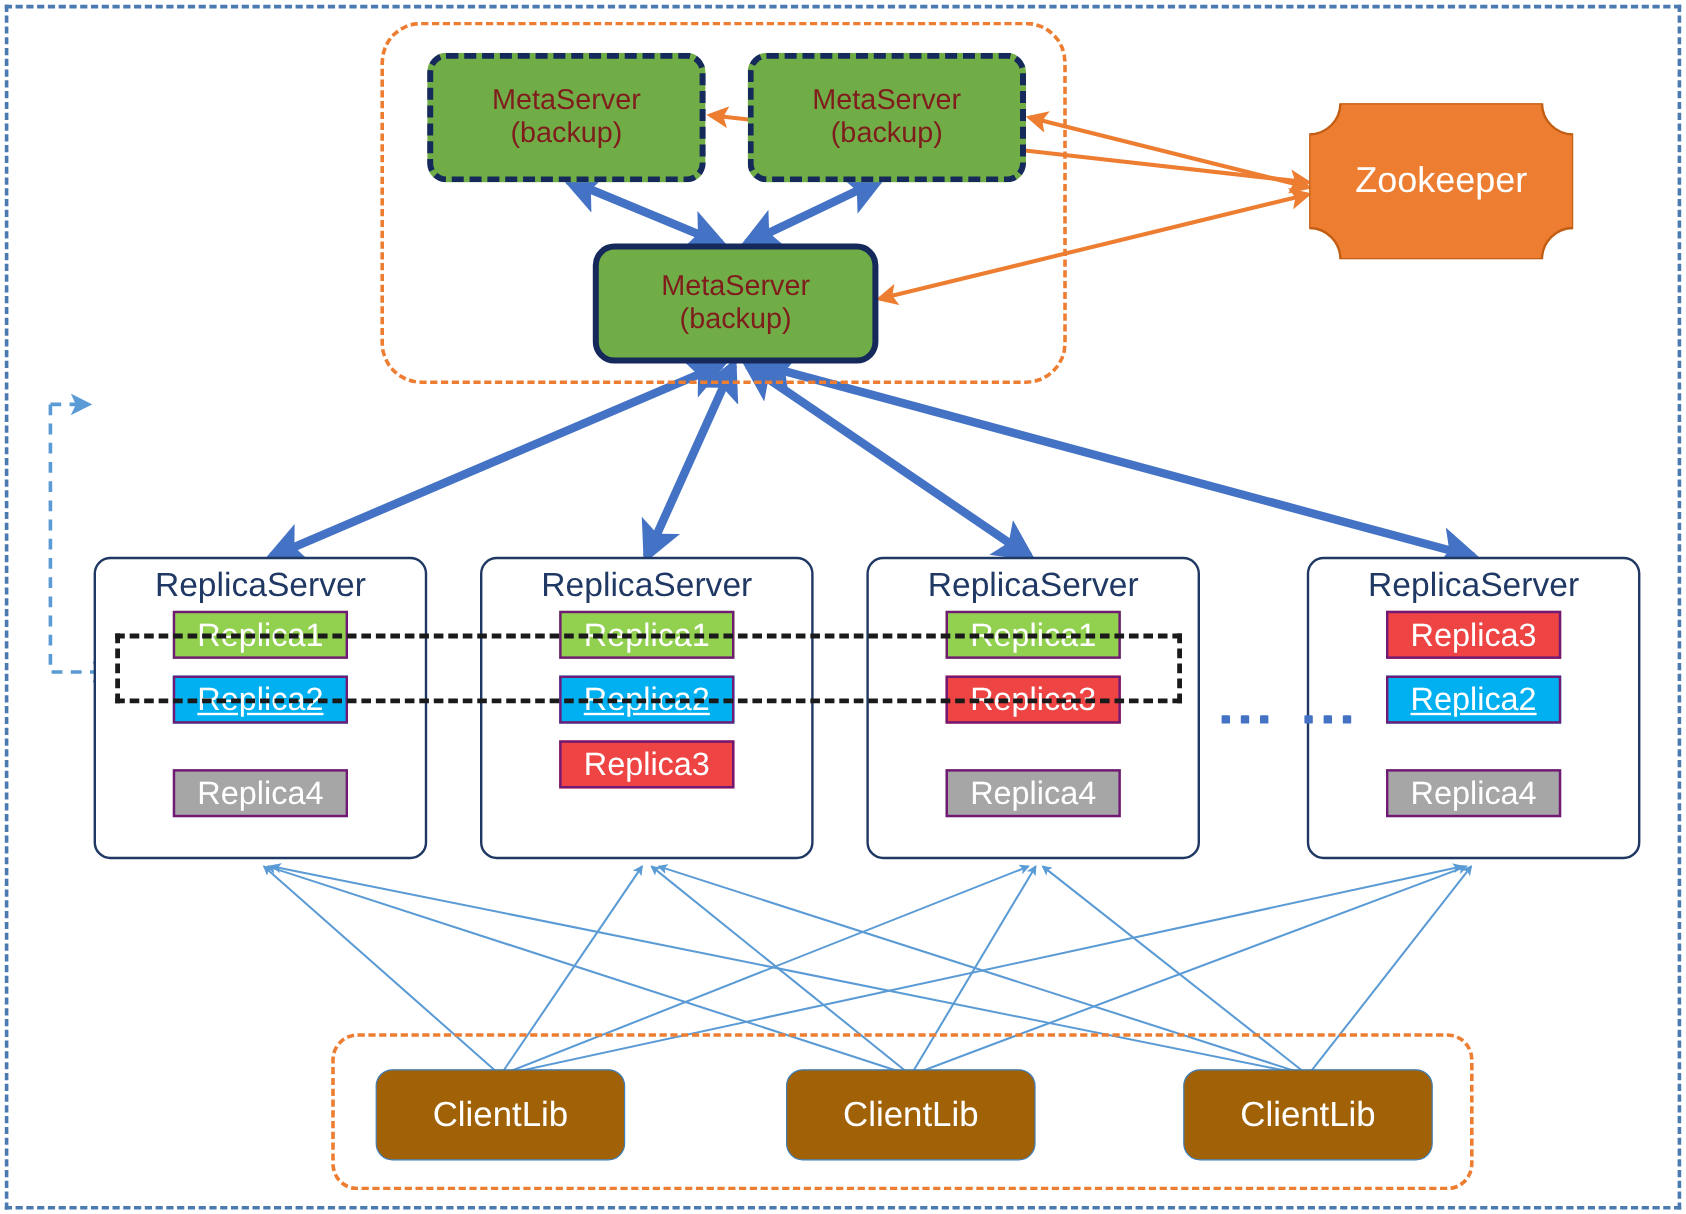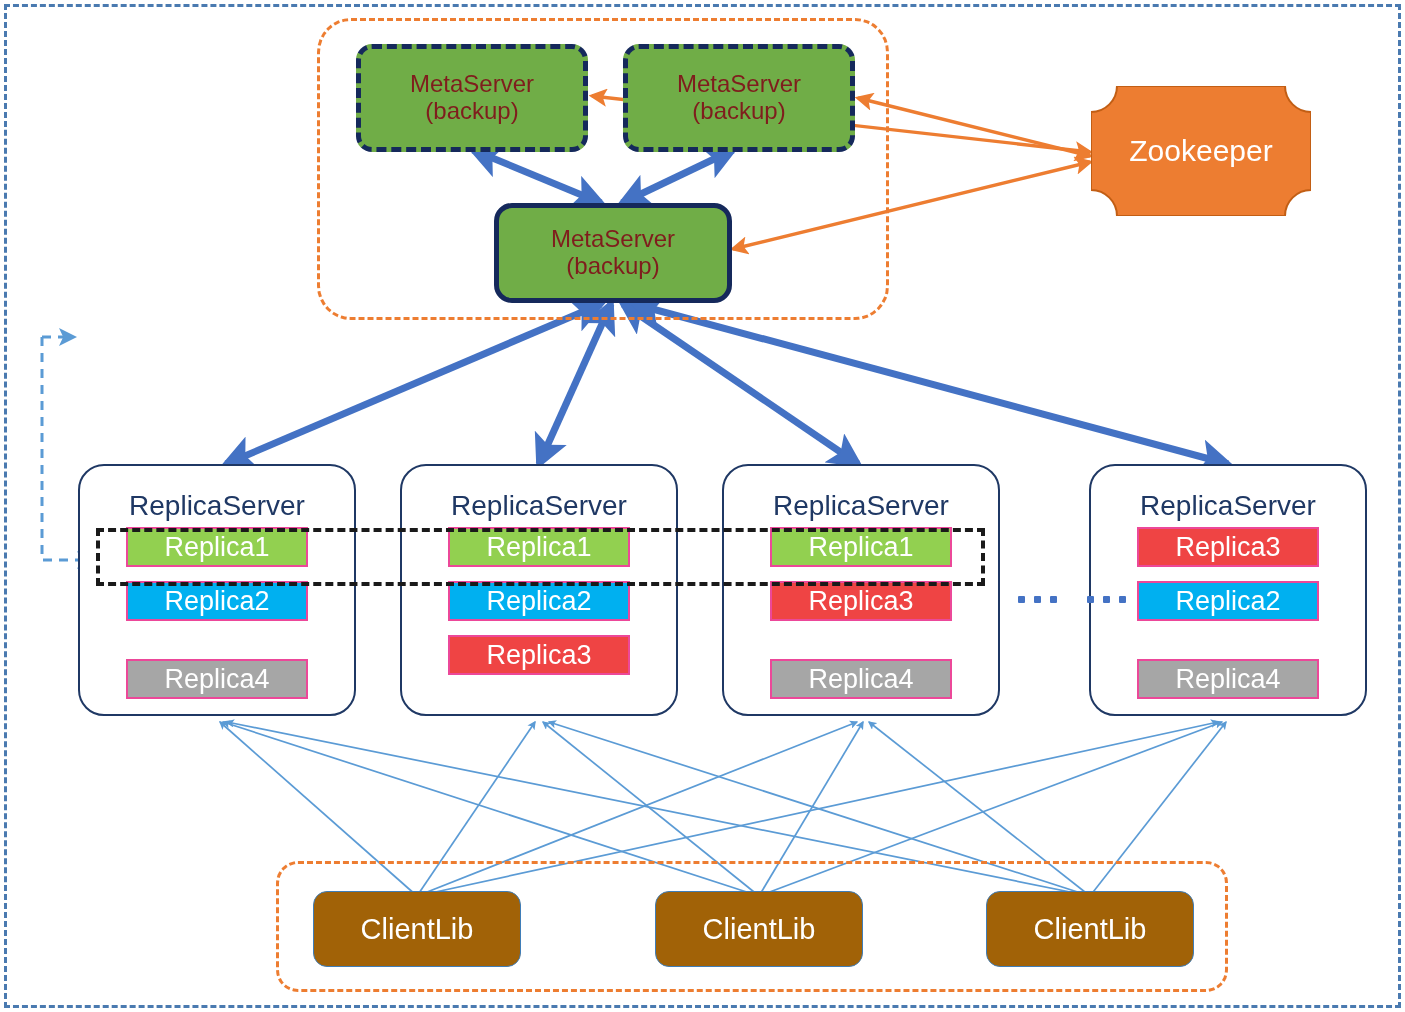--- a/index.html
+++ b/index.html
@@ -41,31 +41,31 @@
   .zookeeper .zk-label{position:absolute;left:0;top:0;width:100%;height:100%;
       display:flex;align-items:center;justify-content:center;}
 
   
   .partition{
     background:#4E8FCB;border:1px solid #3d7cb5;color:#ffffff;font-size:29px;
   }
 
   
   .replicaserver{
-    background:#ffffff;border:2.5px solid #1F3864;border-radius:26px;
-    flex-direction:column;justify-content:flex-start;padding-top:24px;
+    background:#ffffff;border:2.5px solid #1F3864;border-radius:14px;
+    flex-direction:column;justify-content:flex-start;padding-top:6px;
   }
   .rs-title{color:#1F3864;font-size:28px;margin-bottom:6px;}
   .rs-list{display:flex;flex-direction:column;gap:14px;align-items:center;width:100%;}
   .replica{
-    width:182px;height:40px;display:flex;align-items:center;justify-content:center;
-    color:#ffffff;font-size:27px;border:2px solid #ec4899;box-sizing:border-box;
+    width:146px;height:40px;display:flex;align-items:center;justify-content:center;
+    color:#ffffff;font-size:27px;border:2px solid #701a75;box-sizing:border-box;
   }
   .rep1{background:#92D050;}
-  .rep2{background:#00B0F0;}
+  .rep2{background:#00B0F0;text-decoration:underline;}
   .rep3{background:#ef4444;}
   .rep4{background:#A6A6A6;margin-top:24px;}
 
   
   .grp-replica1{
     position:absolute;left:96px;top:528px;width:889px;height:58px;
     border:4px dashed #1a1a1a;box-sizing:border-box;
   }
 
   

